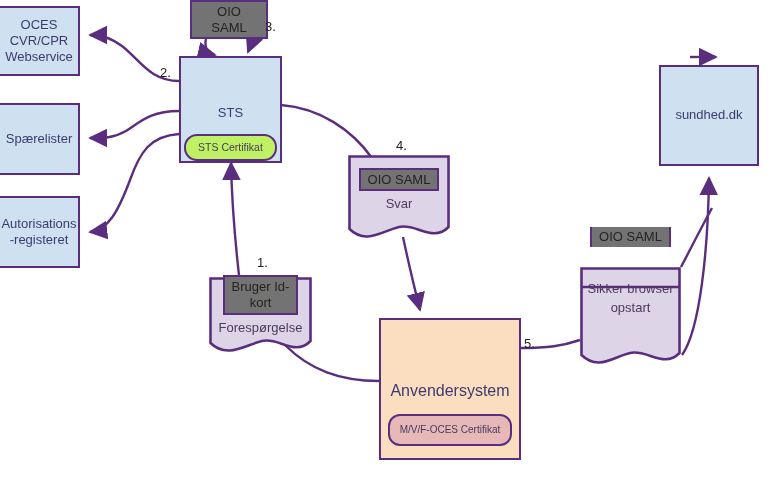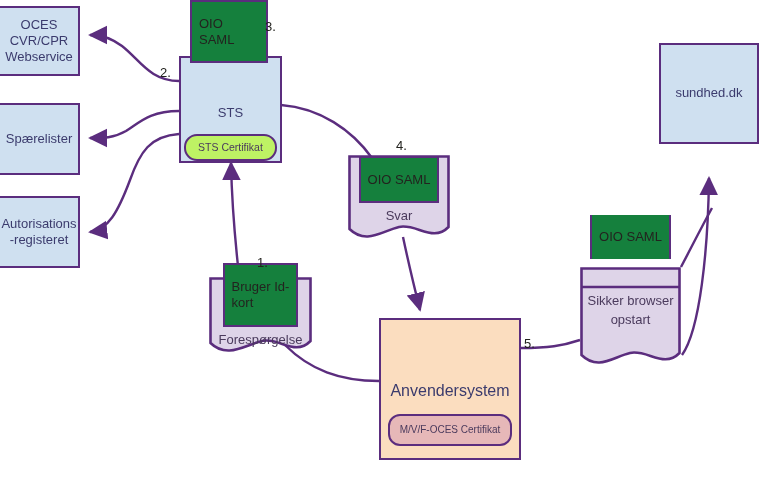--- a/index.html
+++ b/index.html
@@ -7,22 +7,22 @@
   #stage{position:relative;width:781px;height:480px;overflow:hidden;background:#fff;}
   #edges{position:absolute;left:0;top:0;width:781px;height:480px;}
 
   .node{position:absolute;box-sizing:border-box;display:flex;flex-direction:column;
         align-items:center;justify-content:center;text-align:center;}
   .rectbox{border:2.5px solid #5b2d7e;background:#cfe0f0;color:#3b3b6d;font-size:13px;line-height:1.25;}
   .docbox{color:#4a3a5c;font-size:13px;}
   .doc-fill{position:absolute;left:0;top:0;width:100%;height:100%;}
   .doc-content{position:relative;display:flex;flex-direction:column;align-items:center;width:100%;}
 
-  .tagbox{box-sizing:border-box;border:2px solid #5b2d7e;background:#15803d;color:#23231f;
-          font-size:13px;padding:14px 7px;line-height:1.2;text-align:left;}
+  .tagbox{box-sizing:border-box;border:2px solid #5b2d7e;background:#737373;color:#23231f;
+          font-size:13px;padding:2px 7px;line-height:1.2;text-align:center;}
   .pill{box-sizing:border-box;border:2.5px solid #5b2d7e;border-radius:13px;
         background:#bef264;color:#4a3a5c;font-size:10.5px;padding:5px 12px;line-height:1.2;white-space:nowrap;}
   .pill.pinkcert{background:#e6b8b8;border-radius:12px;font-size:10px;padding:8px 10px;}
 
   .steplabel{position:absolute;color:#23231f;font-size:13px;}
   .nodelabel{color:#3b3b6d;}
   .doclabel{color:#4a3a5c;font-size:13px;margin-top:5px;}
 </style>
 </head>
 <body>
@@ -122,21 +122,21 @@
       <path d="M1.5,1.5 L99.5,1.5 L99.5,86 C84,102 67,82 50,86 C33,90 18,104 1.5,88 Z" fill="#ded4e8" stroke="#5b2d7e" stroke-width="2.6"></path>
       <path d="M1.5,20 L99.5,20" stroke="#5b2d7e" stroke-width="2.6" fill="none"></path>
     </svg>
     <div class="doc-content" style="padding-bottom:22px;">
       <div class="tagbox" style="margin-top:-72px;border-top:none;border-bottom:none;">OIO SAML</div>
       <div class="doclabel" style="margin-top:34px;">Sikker browser</div>
       <div class="doclabel" style="margin-top:4px;">opstart</div>
     </div>
   </div>
 
-  <div class="node rectbox" style="left:659px;top:43px;width:100px;height:101px;">
+  <div class="node rectbox" style="left:659px;top:65px;width:100px;height:101px;">
     <div>sundhed.dk</div>
   </div>
 
   <div class="steplabel" style="left:257px;top:255px;">1.</div>
   <div class="steplabel" style="left:160px;top:65px;">2.</div>
   <div class="steplabel" style="left:265px;top:19px;">3.</div>
   <div class="steplabel" style="left:396px;top:138px;">4.</div>
   <div class="steplabel" style="left:524px;top:336px;">5.</div>
 
 </div>

